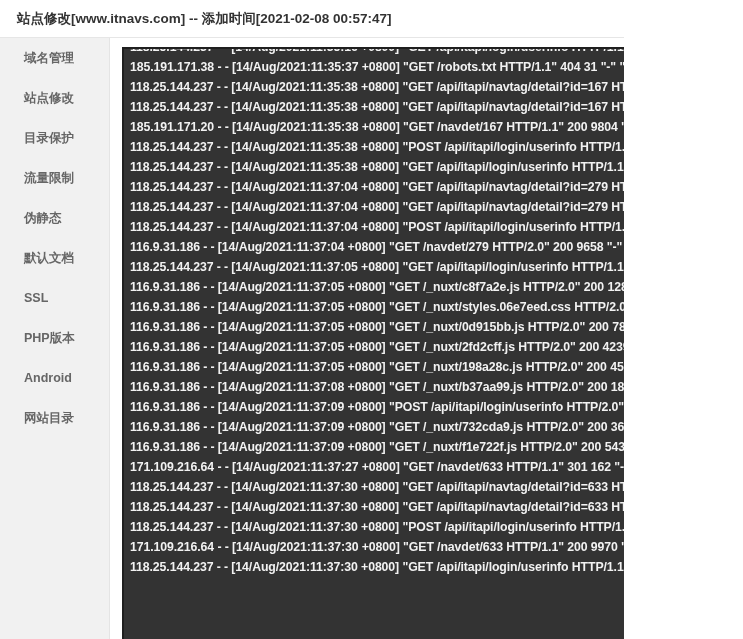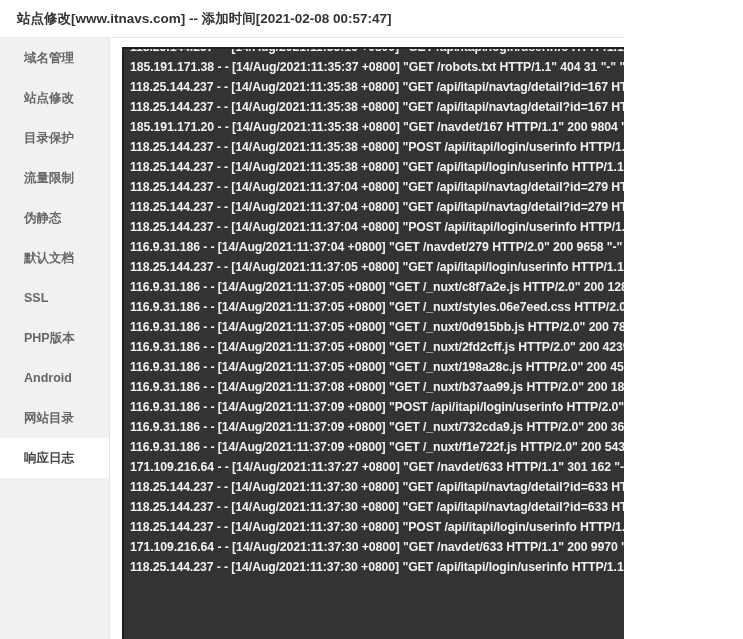--- a/index.html
+++ b/index.html
@@ -143,21 +143,20 @@
       <div class="menu-item"><span>域名管理</span></div>
       <div class="menu-item"><span>站点修改</span></div>
       <div class="menu-item"><span>目录保护</span></div>
       <div class="menu-item"><span>流量限制</span></div>
       <div class="menu-item"><span>伪静态</span></div>
       <div class="menu-item"><span>默认文档</span></div>
       <div class="menu-item"><span>SSL</span></div>
       <div class="menu-item"><span>PHP版本</span></div>
       <div class="menu-item"><span>Android</span></div>
       <div class="menu-item"><span>网站目录</span></div>
-      <div class="menu-item active"><span>响应日志</span></div>
     </div>
 
   <div class="log-gutter"></div>
   <div class="log-topgap"></div>
 
   <div class="log-wrap">
     <div class="log-inner" id="loglines">
         <div class="log-line">118.25.144.237 - - [14/Aug/2021:11:35:16 +0800] "GET /api/itapi/login/userinfo HTTP/1.1" 200 125 "-" "axios/0.19.2" "-"</div>
         <div class="log-line">185.191.171.38 - - [14/Aug/2021:11:35:37 +0800] "GET /robots.txt HTTP/1.1" 404 31 "-" "Mozilla/5.0 (compatible; SemrushBot/7~bl; +http://www.semrush.com/bot.html)" "-"</div>
         <div class="log-line">118.25.144.237 - - [14/Aug/2021:11:35:38 +0800] "GET /api/itapi/navtag/detail?id=167 HTTP/1.1" 301 162 "-" "axios/0.19.2" "-"</div>

